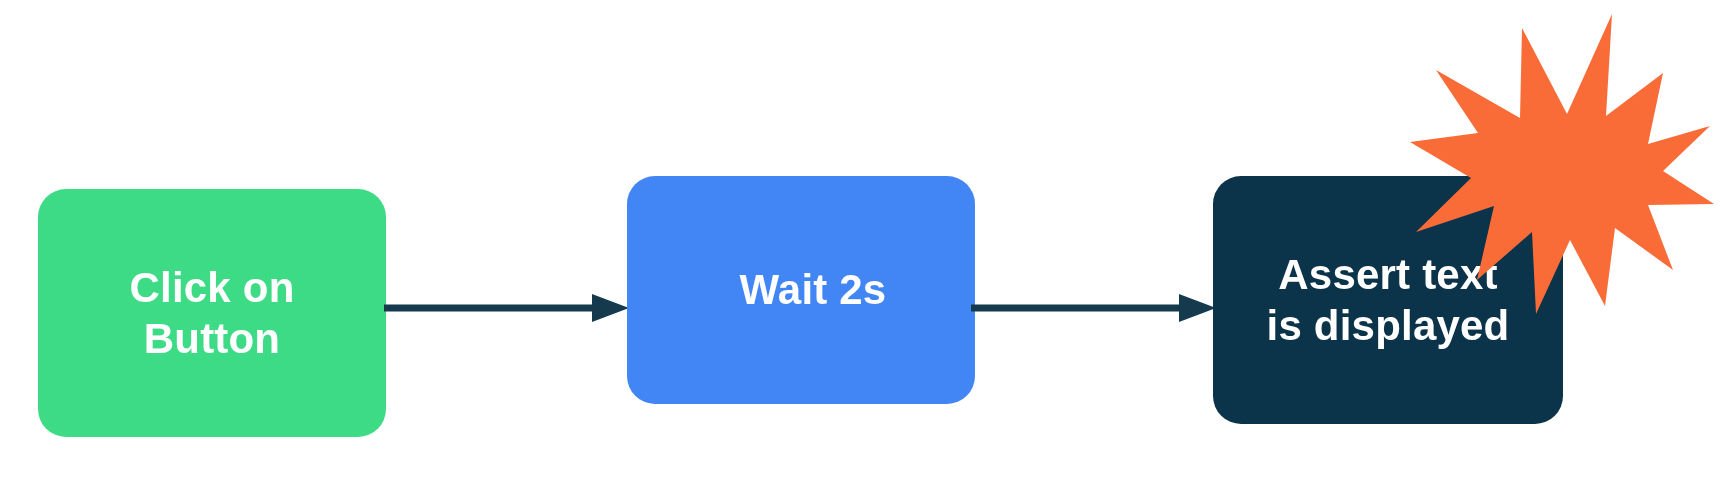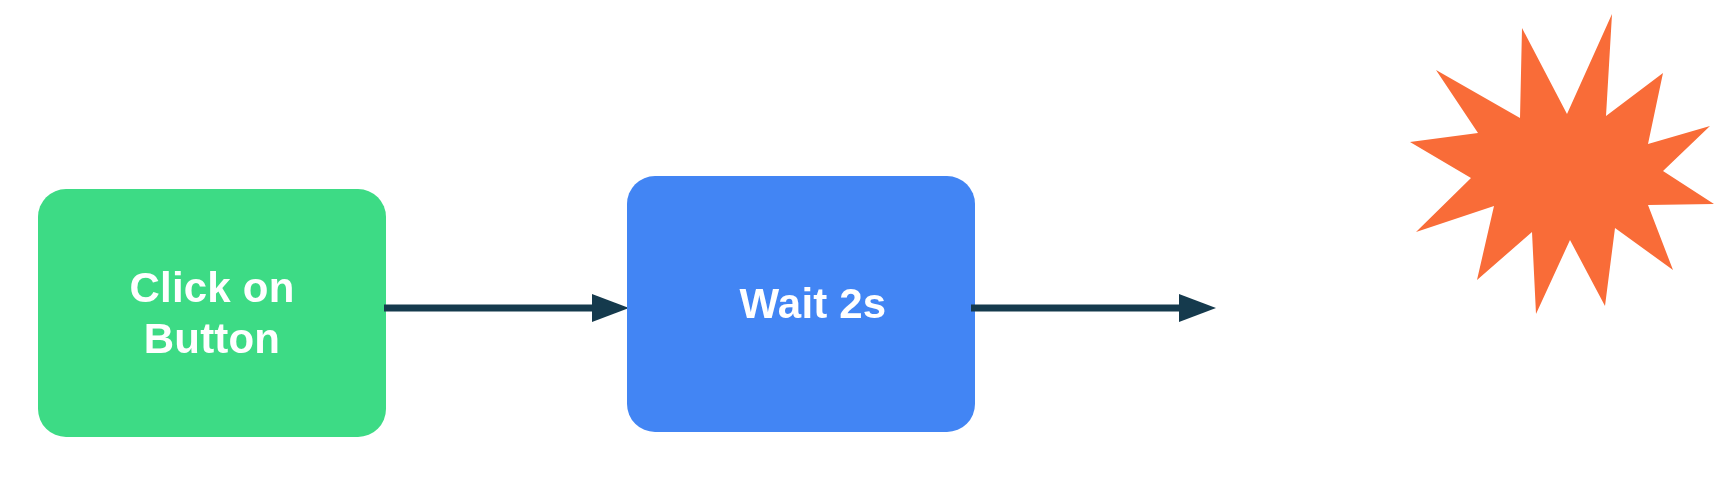--- a/index.html
+++ b/index.html
@@ -40,21 +40,21 @@
   #node-click {
     left: 38px;
     top: 176px;
     width: 348px;
     height: 248px;
   }
   #node-wait {
     left: 627px;
     top: 176px;
     width: 348px;
-    height: 256px;
+    height: 228px;
     padding-left: 24px;
   }
   #node-assert {
     left: 1213px;
     top: 176px;
     width: 350px;
     height: 248px;
   }
   
   .connector {
@@ -111,20 +111,24 @@
     <span class="node-label">Wait 2s</span>
   </div>
 
   <div class="connector" id="connector-2">
     <svg viewBox="0 0 248 28" preserveAspectRatio="none">
       <line x1="0" y1="14" x2="213" y2="14" stroke="#153A4D" stroke-width="7"></line>
       <polygon points="208,0 245,14 208,28" fill="#153A4D"></polygon>
     </svg>
   </div>
 
+  <div class="node" id="node-assert" style="background:#0B3349;">
+    <span class="node-label">Assert text
+is displayed</span>
+  </div>
 
   <div id="burst">
     <svg viewBox="0 0 304 306" preserveAspectRatio="none">
       <polygon fill="#F96C38" points="
         202,6
         196,108
         253,65
         238,136
         300,118
         253,163

